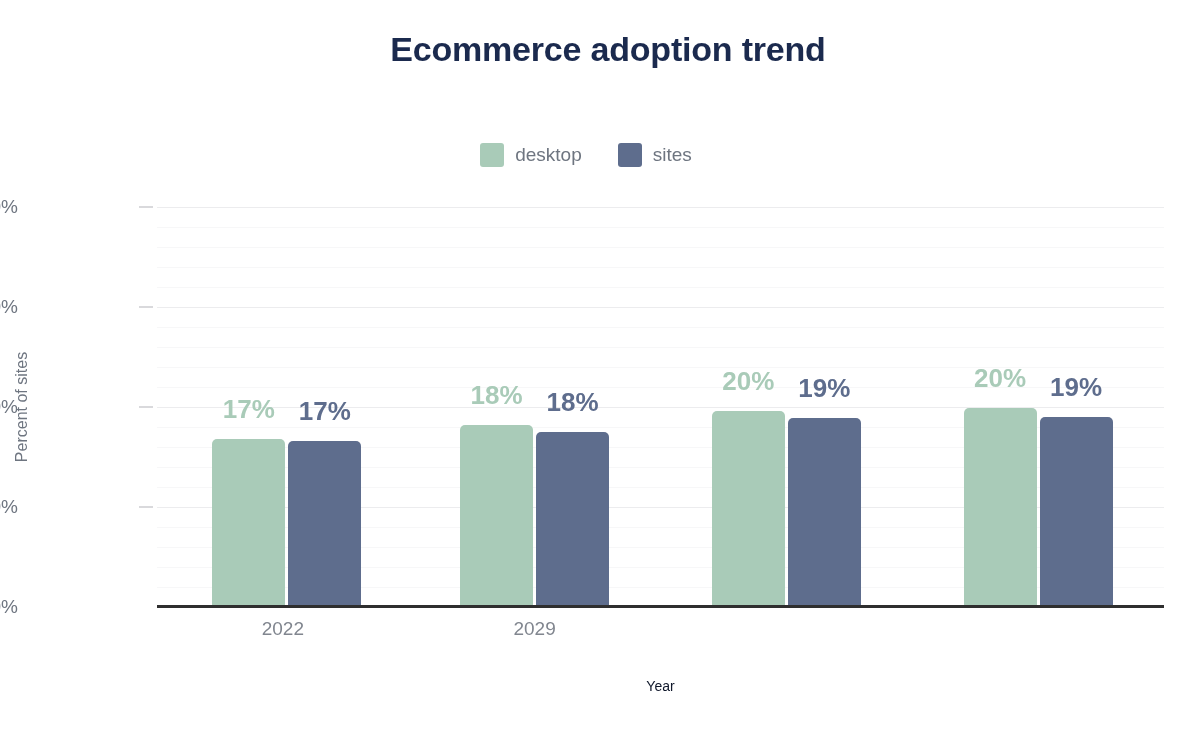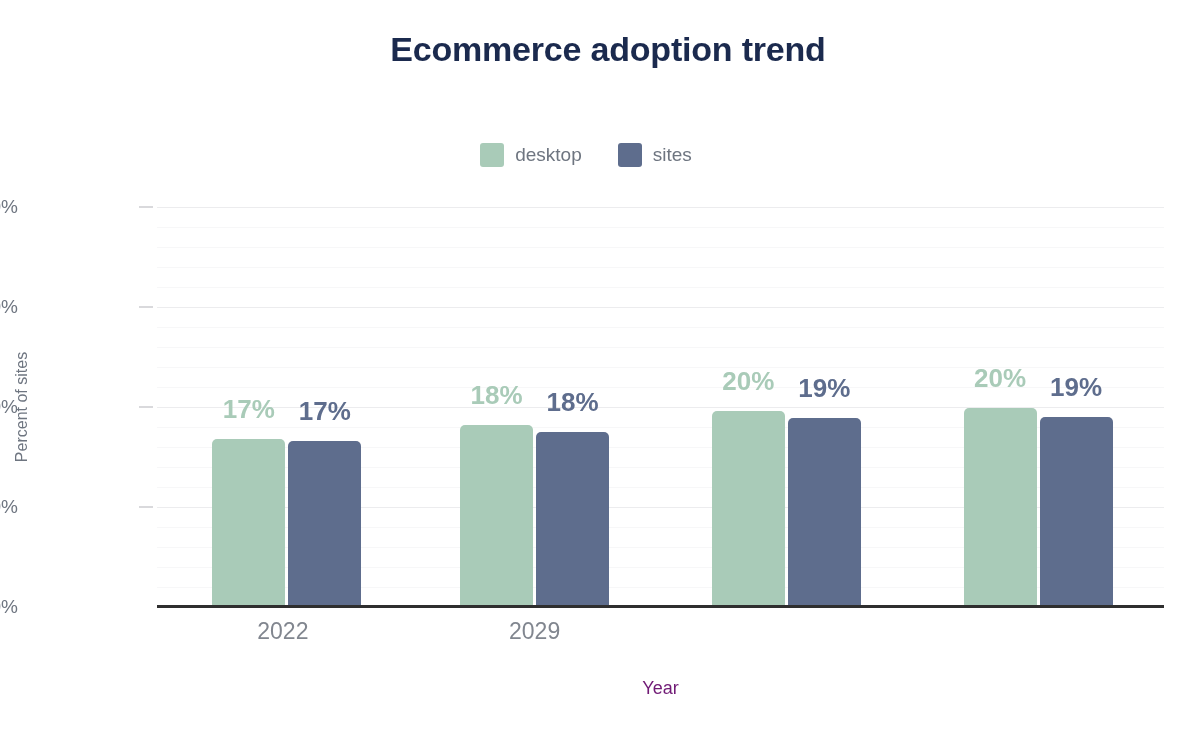--- a/index.html
+++ b/index.html
@@ -123,22 +123,22 @@
     color: #6e7580;
     transform: translate(-50%, -50%) rotate(-90deg);
     white-space: nowrap;
   }
   .x-axis-title {
     position: absolute;
     top: 678px;
     left: 157px;
     width: 1007px;
     text-align: center;
-    font-size: 18px;
-    color: #701a75;
+    font-size: 14px;
+    color: #0f172a;
   }
 
   
   .group {
     position: absolute;
     bottom: 0;
     height: 400px;
   }
   .bars-wrap {
     position: absolute;
@@ -170,21 +170,21 @@
     text-align: center;
     font-size: 26px;
     font-weight: bold;
     white-space: nowrap;
   }
   .x-tick-label {
     position: absolute;
     top: 618px;
     width: 200px;
     text-align: center;
-    font-size: 23px;
+    font-size: 19px;
     color: #81868f;
   }
 </style>
 </head>
 <body>
 
 <div class="chart-root">
 
   <div class="chart-title">Ecommerce adoption trend</div>
 

